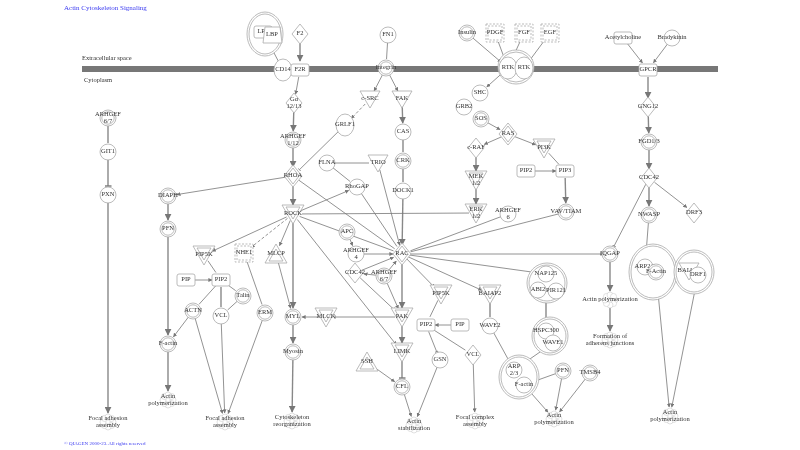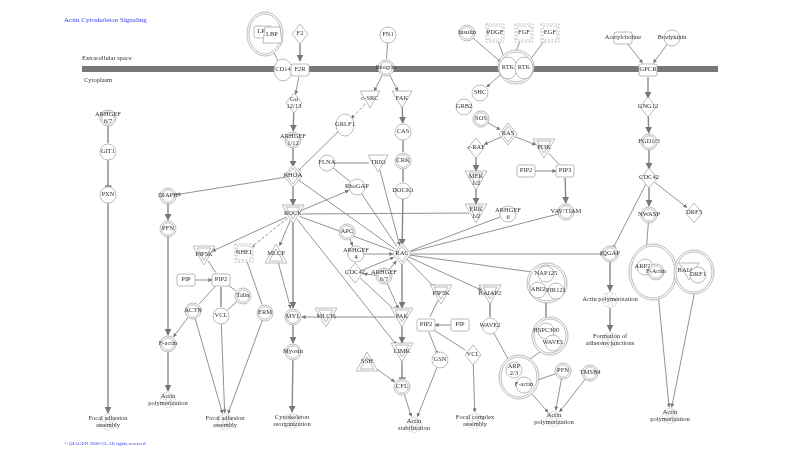--- a/index.html
+++ b/index.html
@@ -1,17 +1,17 @@
 <!DOCTYPE html>
 <html><head>
 <meta charset="utf-8">
 <style>
   html, body { margin:0; padding:0; background:#ffffff; }
   body { width:800px; height:450px; overflow:hidden; position:relative; font-family:"Liberation Serif", serif; }
-  #title { position:absolute; left:64px; top:16px; font-size:7px; color:#3a3af0; }
+  #title { position:absolute; left:64px; top:4px; font-size:7px; color:#3a3af0; }
   #copyright { position:absolute; left:64px; top:441px; font-size:5px; color:#3a3af0; }
   #ecs-label { position:absolute; left:82px; top:54px; font-size:6.5px; color:#333; }
   #cyto-label { position:absolute; left:84px; top:76px; font-size:6.5px; color:#333; }
   #membrane { position:absolute; left:82px; top:66px; width:636px; height:6px; background:#777; }
   svg#diagram { position:absolute; left:0; top:0; }
   svg text { font-family:"Liberation Serif", serif; font-size:6.5px; fill:#333; text-anchor:middle; dominant-baseline:middle; }
   .node-shape { fill:#fff; stroke:#aaa; stroke-width:0.8; }
   .edge { stroke:#777; stroke-width:0.8; fill:none; }
   .edge-thick { stroke:#888; stroke-width:1.4; fill:none; }
   .edge-dash { stroke:#777; stroke-width:0.8; fill:none; stroke-dasharray:3,2; }

